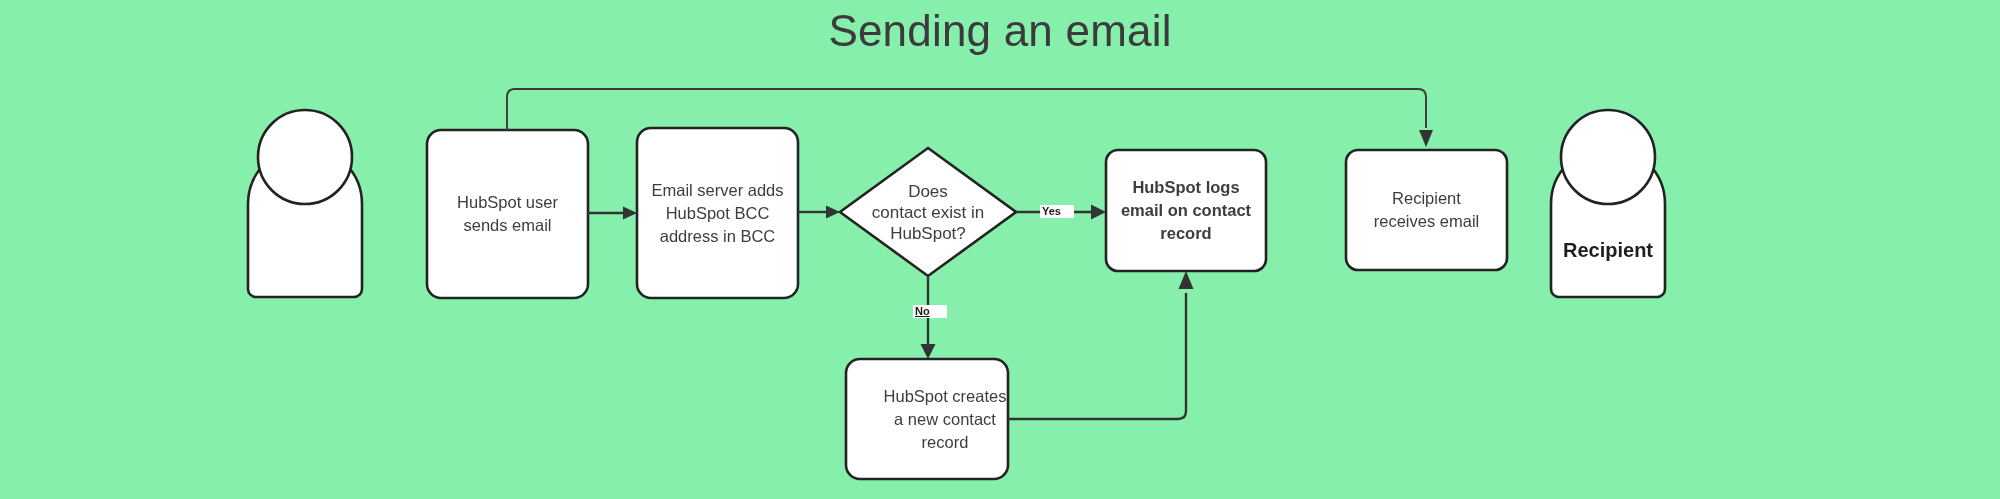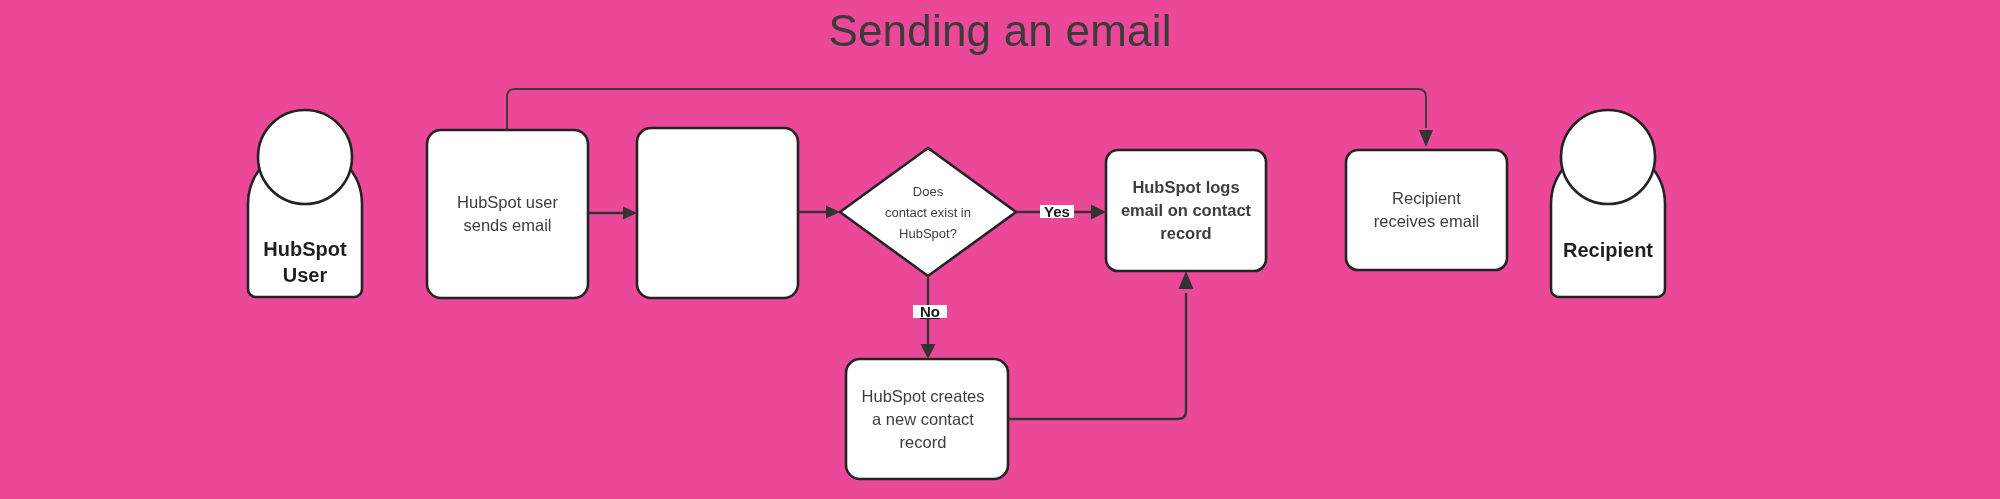--- a/index.html
+++ b/index.html
@@ -11,21 +11,21 @@
   body {
     font-family: "Liberation Sans", sans-serif;
     width: 2000px;
     height: 499px;
     overflow: hidden;
   }
   #canvas {
     position: relative;
     width: 2000px;
     height: 499px;
-    background: #ec4899;
+    background: #86efac;
   }
   #diagram-svg {
     position: absolute;
     left: 0;
     top: 0;
     width: 2000px;
     height: 499px;
     display: block;
   }
   .node-shape {
@@ -89,24 +89,23 @@
     text-align: center;
     color: #1f1f1f;
     font-size: 20px;
     line-height: 26px;
     font-weight: 700;
     white-space: pre-line;
   }
   .edge-label {
     position: absolute;
     color: #1a1a1a;
-    font-size: 15px;
+    font-size: 11px;
     font-weight: 700;
     line-height: 13px;
-    text-align: center;
     background: #ffffff;
     padding: 0 2px;
     white-space: nowrap;
   }
 </style>
 </head>
 <body>
 
 <div id="canvas">
 
@@ -173,41 +172,42 @@
       <polygon class="arrow-head" points="1186,271 1178.5,289 1193.5,289"></polygon>
     </g>
 
     <g>
       <path class="edge-thin" d="M 507 130 L 507 97 Q 507 89 515 89 L 1418 89 Q 1426 89 1426 97 L 1426 128"></path>
       <polygon class="arrow-head" points="1426,147 1419,130 1433,130"></polygon>
     </g>
 
   </svg>
 
-  <div class="actor-label" style="left:248px; top:230px; width:114px; height:64px;">HubSpot
-User</div>
 
   <div class="actor-label" style="left:1541px; top:232px; width:134px; height:36px;">Recipient</div>
 
   <div class="node-label" style="left:427px; top:130px; width:161px; height:168px;">HubSpot user
 sends email</div>
 
-
-  <div class="node-label" style="left:853px; top:152px; width:150px; height:120px; font-size:13px; line-height:21px;">Does
+  <div class="node-label" style="left:637px; top:128px; width:161px; height:170px;">Email server adds
+HubSpot BCC
+address in BCC</div>
+
+  <div class="node-label" style="left:853px; top:152px; width:150px; height:120px; font-size:17px; line-height:21px;">Does
 contact exist in
 HubSpot?</div>
 
   <div class="node-label" style="left:1106px; top:150px; width:160px; height:121px;font-weight:bold;">HubSpot logs
 email on contact
 record</div>
 
   <div class="node-label" style="left:1346px; top:150px; width:161px; height:120px;">Recipient
 receives email</div>
 
-  <div class="node-label" style="left:846px; top:359px; width:154px; height:120px;">HubSpot creates
+  <div class="node-label" style="left:868px; top:359px; width:154px; height:120px;">HubSpot creates
 a new contact
 record</div>
 
   <div class="edge-label" style="left:1040px; top:205px; width:30px;">Yes</div>
 
   <div class="edge-label" style="left:913px; top:305px; width:30px;text-decoration:underline;">No</div>
 
 </div>
 
 </body></html>

